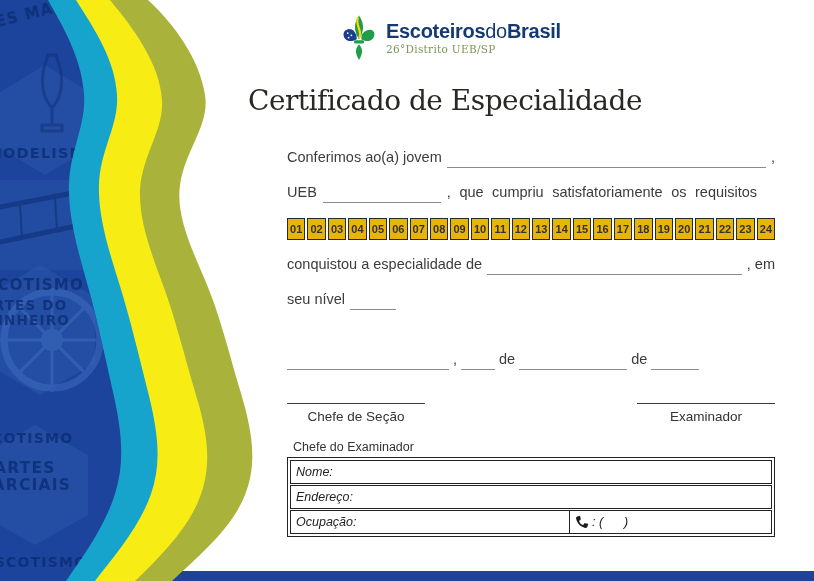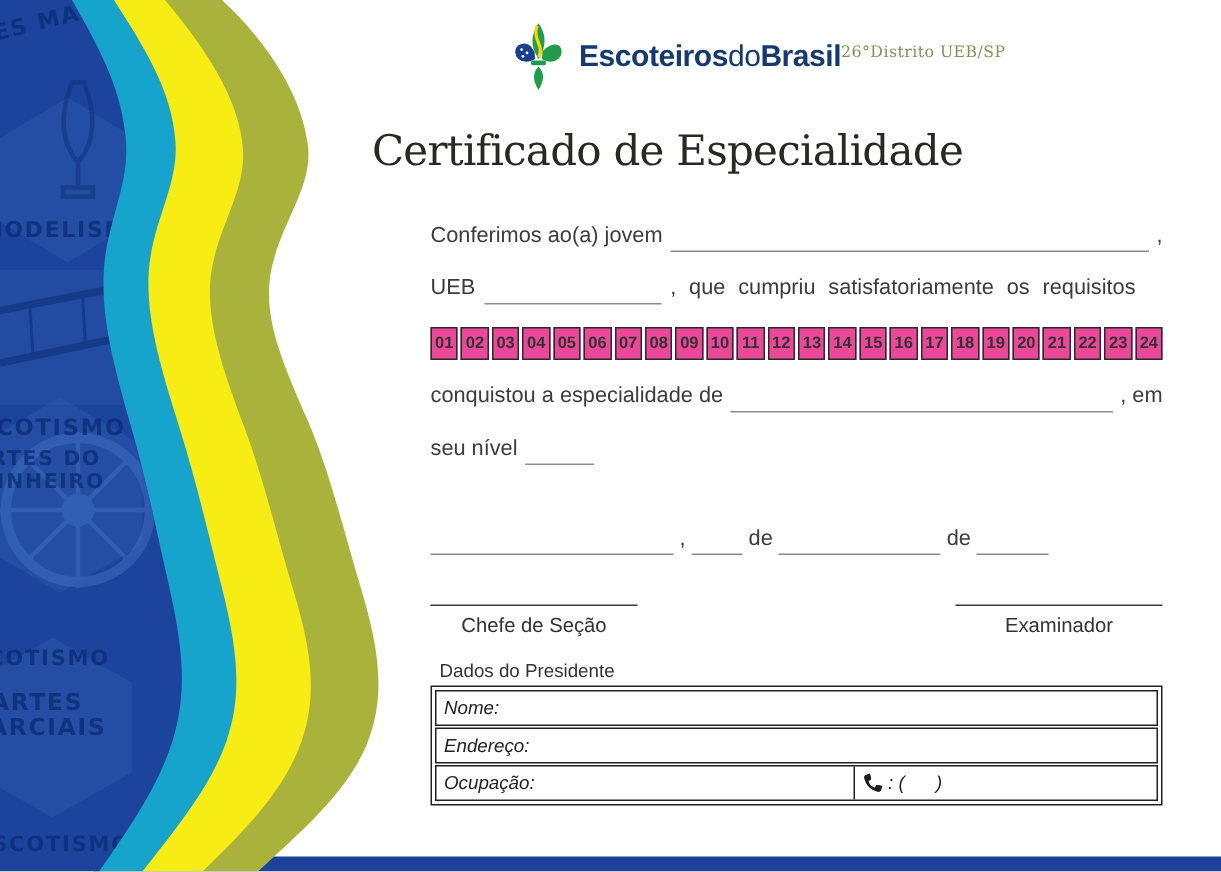--- a/index.html
+++ b/index.html
@@ -8,42 +8,42 @@
     background:#ffffff;
     font-family:"Liberation Sans", sans-serif;
     -webkit-font-smoothing:antialiased;
   }
   
   .waves{position:absolute;left:0;top:0;width:330px;height:581px;z-index:2;}
   
   .footer-bar{position:absolute;left:62px;right:0;top:571px;height:10px;background:#1e419a;z-index:1;}
   
   .logo{position:absolute;left:341px;top:14px;display:flex;align-items:center;gap:9px;z-index:3;}
-  .logo-text{display:flex;flex-direction:row;line-height:1.05;}
+  .logo-text{display:flex;flex-direction:column;line-height:1.05;}
   .brand{font-size:20px;font-weight:bold;color:#153a72;letter-spacing:-0.3px;}
   .brand .mid{font-weight:400;}
   .brand-sub{font-family:"DejaVu Serif", serif;font-size:10.5px;color:#7f9455;margin-top:2px;letter-spacing:0.3px;}
   
   .title{
     position:absolute;left:150px;top:84px;width:590px;text-align:center;
     font-family:"DejaVu Serif", serif;font-size:28px;color:#2a2824;letter-spacing:-0.5px;z-index:3;
   }
   
   .doc{position:absolute;left:287px;top:147px;width:488px;z-index:3;color:#3c3c3c;font-size:14.5px;}
   .line{display:flex;align-items:flex-end;line-height:21px;margin-bottom:14px;}
   .line .txt{white-space:pre;}
   .ul{display:inline-block;border-bottom:1px solid #8c8c8c;height:18px;}
   .grow{flex:1;margin:0 5px;}
   .w118{width:118px;margin:0 6px;}
   .w46{width:46px;margin:0 5px;}
   .justify-tail{word-spacing:4.5px;}
   
   .req-row{display:flex;gap:2px;margin:15px 0 14px 0;}
   .req-box{flex:1;height:20px;border:1px solid #2a2a2a;display:flex;align-items:center;justify-content:center;
-    font-size:11px;font-weight:600;color:#333;background:#ec4899;}
+    font-size:11px;font-weight:600;color:#333;background:#eab308;}
   
   .date-row{margin-top:39px;}
   .date-row .ul{margin:0 4px;}
   .d162{width:162px;margin-left:0 !important;}
   .d34{width:34px;}
   .d108{width:108px;}
   .d48{width:48px;}
   
   .sig-row{display:flex;justify-content:space-between;margin-top:33px;}
   .sig-col{width:138px;text-align:center;}
@@ -205,21 +205,21 @@
     <div class="sig-col">
       <div class="sig-line"></div>
       <div class="sig-label">Chefe de Seção</div>
     </div>
     <div class="sig-col">
       <div class="sig-line"></div>
       <div class="sig-label">Examinador</div>
     </div>
   </div>
 
-  <div class="ex-heading">Dados do Presidente</div>
+  <div class="ex-heading">Chefe do Examinador</div>
   <div class="ex-table">
     <div class="ex-row">
       <div class="ex-cell">Nome:</div>
     </div>
     <div class="ex-row">
       <div class="ex-cell">Endereço:</div>
     </div>
     <div class="ex-row">
       <div class="ex-cell">Ocupação:</div>
       <div class="ex-phone">

